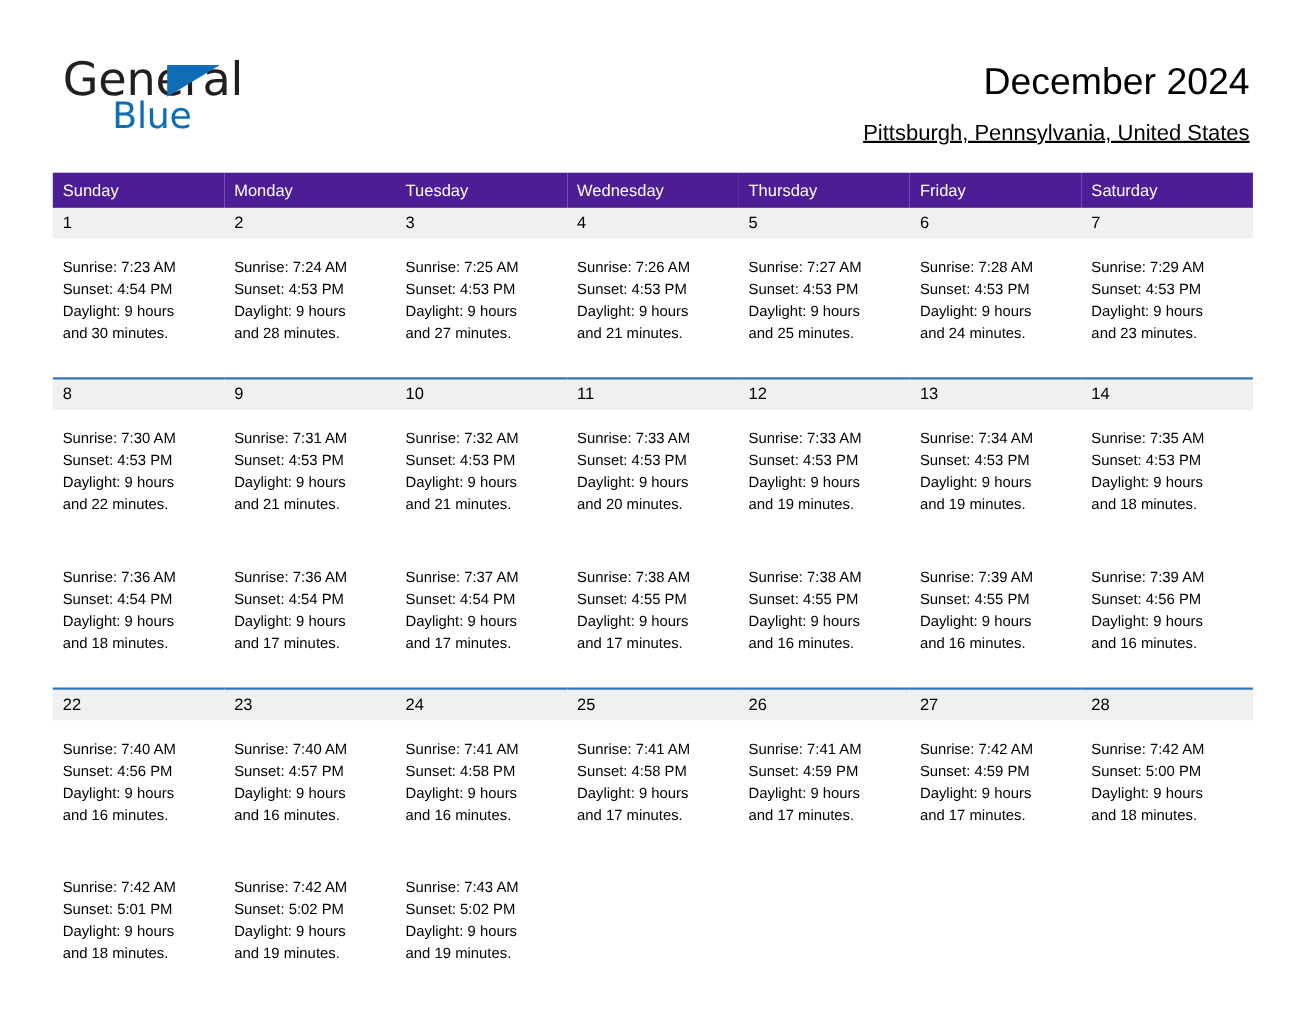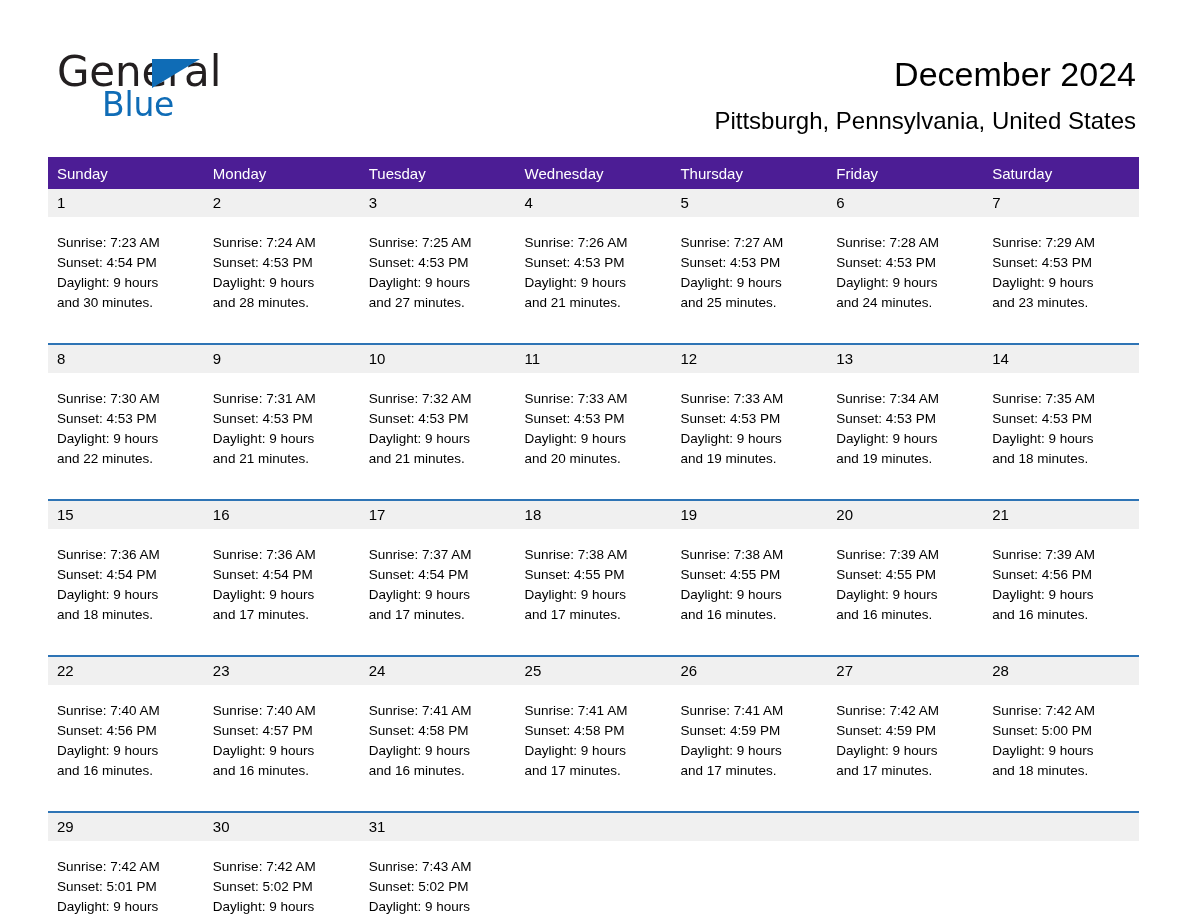--- a/index.html
+++ b/index.html
@@ -77,26 +77,27 @@
     text-align: right;
   }
   .month-title {
     font-size: 34px;
     line-height: 52px;
     font-weight: 400;
     color: #000;
     white-space: nowrap;
   }
   .location-title {
-    font-size: 24px;
+    font-size: 20px;
     line-height: 30px;
     font-weight: 400;
     color: #000;
     margin-top: 6px;
     white-space: nowrap;
+    text-decoration: underline;
   }
 
   
   .calendar {
     position: absolute;
     left: 48px;
     top: 157px;
     width: 1091px;
     border-collapse: collapse;
     table-layout: fixed;
@@ -291,29 +292,20 @@
           <div class="wrapline">and 19 minutes.</div>
         </td>
         <td>
           <div class="line">Sunrise: 7:35 AM</div>
           <div class="line">Sunset: 4:53 PM</div>
           <div class="wrapline">Daylight: 9 hours</div>
           <div class="wrapline">and 18 minutes.</div>
         </td>
       </tr>
 
-      <tr class="daynum-row">
-        <td>15</td>
-        <td>16</td>
-        <td>17</td>
-        <td>18</td>
-        <td>19</td>
-        <td>20</td>
-        <td>21</td>
-      </tr>
       <tr class="detail-row">
         <td>
           <div class="line">Sunrise: 7:36 AM</div>
           <div class="line">Sunset: 4:54 PM</div>
           <div class="wrapline">Daylight: 9 hours</div>
           <div class="wrapline">and 18 minutes.</div>
         </td>
         <td>
           <div class="line">Sunrise: 7:36 AM</div>
           <div class="line">Sunset: 4:54 PM</div>
@@ -399,50 +391,41 @@
           <div class="wrapline">and 17 minutes.</div>
         </td>
         <td>
           <div class="line">Sunrise: 7:42 AM</div>
           <div class="line">Sunset: 5:00 PM</div>
           <div class="wrapline">Daylight: 9 hours</div>
           <div class="wrapline">and 18 minutes.</div>
         </td>
       </tr>
 
-      <tr class="daynum-row">
-        <td>29</td>
-        <td>30</td>
-        <td>31</td>
+      <tr class="detail-row">
+        <td>
+          <div class="line">Sunrise: 7:42 AM</div>
+          <div class="line">Sunset: 5:01 PM</div>
+          <div class="wrapline">Daylight: 9 hours</div>
+          <div class="wrapline">and 18 minutes.</div>
+        </td>
+        <td>
+          <div class="line">Sunrise: 7:42 AM</div>
+          <div class="line">Sunset: 5:02 PM</div>
+          <div class="wrapline">Daylight: 9 hours</div>
+          <div class="wrapline">and 19 minutes.</div>
+        </td>
+        <td>
+          <div class="line">Sunrise: 7:43 AM</div>
+          <div class="line">Sunset: 5:02 PM</div>
+          <div class="wrapline">Daylight: 9 hours</div>
+          <div class="wrapline">and 19 minutes.</div>
+        </td>
         <td class="empty-cell"></td>
         <td class="empty-cell"></td>
         <td class="empty-cell"></td>
         <td class="empty-cell"></td>
       </tr>
-      <tr class="detail-row">
-        <td>
-          <div class="line">Sunrise: 7:42 AM</div>
-          <div class="line">Sunset: 5:01 PM</div>
-          <div class="wrapline">Daylight: 9 hours</div>
-          <div class="wrapline">and 18 minutes.</div>
-        </td>
-        <td>
-          <div class="line">Sunrise: 7:42 AM</div>
-          <div class="line">Sunset: 5:02 PM</div>
-          <div class="wrapline">Daylight: 9 hours</div>
-          <div class="wrapline">and 19 minutes.</div>
-        </td>
-        <td>
-          <div class="line">Sunrise: 7:43 AM</div>
-          <div class="line">Sunset: 5:02 PM</div>
-          <div class="wrapline">Daylight: 9 hours</div>
-          <div class="wrapline">and 19 minutes.</div>
-        </td>
-        <td class="empty-cell"></td>
-        <td class="empty-cell"></td>
-        <td class="empty-cell"></td>
-        <td class="empty-cell"></td>
-      </tr>
 
     </tbody>
   </table>
 
 </div>
 
 </body></html>

